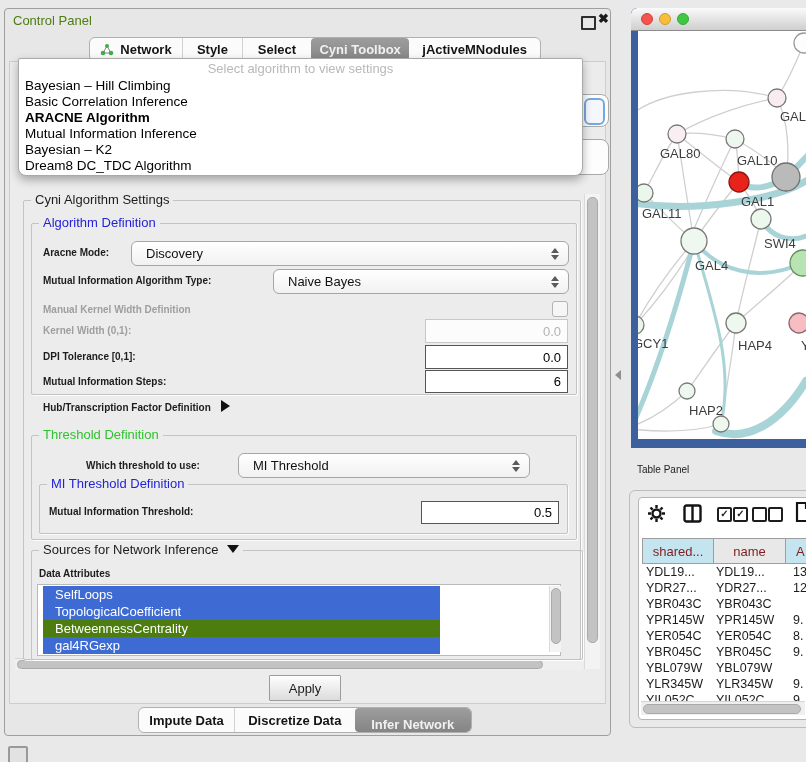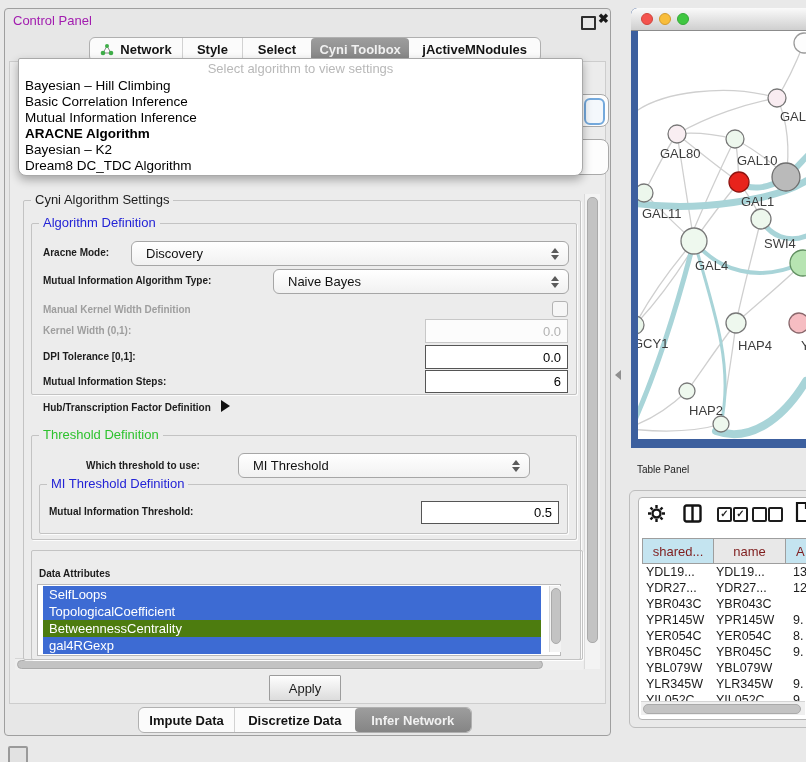--- a/index.html
+++ b/index.html
@@ -2,21 +2,21 @@
 <html><head>
 <meta charset="utf-8">
 <style>
   html,body{margin:0;padding:0;}
   #root{position:relative;width:806px;height:762px;background:#e9e9e9;
         font-family:"Liberation Sans",sans-serif;overflow:hidden;color:#1c1c1c;}
   .abs{position:absolute;}
   
   #cp-window{left:4px;top:8px;width:605px;height:726px;background:#e7e7e7;
              border:1px solid #9f9f9f;border-radius:4px;}
-  #cp-title{left:8px;top:4px;font-size:13px;color:#a21caf;}
+  #cp-title{left:8px;top:4px;font-size:13px;color:#4d7c0f;}
   .win-float{left:576px;top:7px;width:11px;height:10px;border:2px solid #2e2e2e;border-radius:1px;}
   .win-close{left:593px;top:2px;font-size:13px;font-weight:bold;color:#1a1a1a;}
   
   .tabbar{display:flex;background:#fbfbfb;border:1px solid #b0b0b0;border-radius:6px;overflow:hidden;}
   #top-tabbar{left:84px;top:28px;width:450px;height:23px;}
   #bottom-tabbar{left:133px;top:698px;width:332px;height:24px;}
   .tab{display:flex;align-items:center;justify-content:center;font-size:13px;font-weight:600;
        color:#141414;white-space:nowrap;height:100%;box-sizing:border-box;}
   .tab + .tab{border-left:1px solid #d2d2d2;}
   .tab.selected{background:linear-gradient(#9d9d9d,#858585);color:#f1f1f1;border-left:none;border-radius:4px;}
@@ -41,22 +41,22 @@
          padding-right:6px;box-sizing:border-box;}
   .field.enabled{border:1.5px solid #555;color:#000;}
   .field.disabled{border:1px solid #c8c8c8;color:#b2b2b2;background:#fcfcfc;}
   .checkbox{width:14px;height:14px;border:1px solid #b3b3b3;border-radius:3px;background:#f6f6f6;}
   .arrow-right{display:inline-block;width:0;height:0;border-top:6px solid transparent;
                border-bottom:6px solid transparent;border-left:9px solid #111;margin-left:10px;vertical-align:-1px;}
   .arrow-down{display:inline-block;width:0;height:0;border-left:6px solid transparent;
               border-right:6px solid transparent;border-top:8px solid #111;margin-left:8px;vertical-align:1px;}
   
   #attr-list{left:32px;top:575px;width:522px;height:70px;background:#fff;border:1px solid #b9b9b9;overflow:hidden;}
-  .attr-row{margin:0 0 0 5px;width:498px;height:17px;line-height:17px;font-size:13px;color:#fff;
-            padding-left:6px;box-sizing:border-box;white-space:nowrap;}
+  .attr-row{margin:0 0 0 5px;width:397px;height:17px;line-height:17px;font-size:13px;color:#fff;
+            padding-left:12px;box-sizing:border-box;white-space:nowrap;}
   
   .sb-track-v{background:#f3f3f3;border-left:1px solid #dadada;}
   .sb-track-h{background:#efefef;border-top:1px solid #d5d5d5;}
   .sb-thumb{background:#c3c3c3;border:1px solid #aaaaaa;border-radius:5px;}
   
   #apply-btn{left:264px;top:666px;width:70px;height:24px;border:1px solid #9c9c9c;border-radius:1px;
              background:linear-gradient(#fefefe,#dcdcdc);font-size:13px;display:flex;align-items:center;justify-content:center;}
   
   #algo-popup{left:13px;top:49px;width:563px;height:116px;background:#fff;border:1px solid #a9a9a9;
               border-radius:2px 2px 8px 8px;box-shadow:0 4px 10px rgba(0,0,0,.30);z-index:50;}
@@ -193,20 +193,23 @@
     </div>
 
     <div class="abs group" style="left:34px;top:475px;width:527px;height:48px;"></div>
     <div class="legend blue" style="left:42px;top:468px;">MI Threshold Definition</div>
     <div class="abs row-label" style="left:44px;top:495px;">Mutual Information Threshold:</div>
     <div class="abs field enabled" style="left:416px;top:492px;width:138px;height:23px;">
       <span>0.5</span>
     </div>
 
     <div class="abs group" style="left:26px;top:541px;width:550px;height:108px;"></div>
+    <div class="legend" style="left:34px;top:534px;">
+      <span>Sources for Network Inference</span><span class="arrow-down"></span>
+    </div>
     <div class="abs row-label" style="left:34px;top:557px;">Data Attributes</div>
     <div id="attr-list" class="abs">
         <div class="attr-row" style="background: rgb(61, 107, 211); margin-top: 1px;">SelfLoops</div>
         <div class="attr-row" style="background: rgb(61, 107, 211);">TopologicalCoefficient</div>
         <div class="attr-row" style="background: #4d7c0f;">BetweennessCentrality</div>
         <div class="attr-row" style="background: rgb(61, 107, 211);">gal4RGexp</div>
       </div>
     <div class="abs sb-track-v" style="left:544px;top:577px;width:11px;height:66px;">
       <div class="abs sb-thumb" style="left:1px;top:2px;width:8px;height:54px;"></div>
     </div>
@@ -215,40 +218,40 @@
       <span>Apply</span>
     </div>
 
     <div id="bottom-tabbar" class="abs tabbar">
         <div class="tab" style="width: 98px;">
           <span>Impute Data</span>
         </div>
         <div class="tab" style="width: 124px;">
           <span>Discretize Data</span>
         </div>
-        <div class="tab selected" style="width: 120px;">
+        <div class="tab selected" style="width: 120px; align-items: flex-end;">
           <span>Infer Network</span>
         </div>
       </div>
 
     <div id="bg-combo" class="abs">
       <span>gal-filtered sif default node</span>
     </div>
     <div class="abs sliver" style="left:562px;top:85px;width:40px;height:31px;">
       <div class="abs" id="focus-stepper"></div>
     </div>
     <div class="abs sliver" style="left:562px;top:130px;width:40px;height:34px;"></div>
 
     <div id="algo-popup" class="abs">
       <div id="popup-placeholder">Select algorithm to view settings</div>
       <div id="popup-items">
           <div class="popup-item">Bayesian – Hill Climbing</div>
           <div class="popup-item">Basic Correlation Inference</div>
+          <div class="popup-item bold">ARACNE Algorithm</div>
           <div class="popup-item">Mutual Information Inference</div>
-          <div class="popup-item bold">ARACNE Algorithm</div>
           <div class="popup-item">Bayesian – K2</div>
           <div class="popup-item">Dream8 DC_TDC Algorithm</div>
         </div>
     </div>
   </div>
 
   <div id="divider-arrow" class="abs"></div>
 
   <div id="net-window" class="abs">
     <div id="net-titlebar" class="abs">

